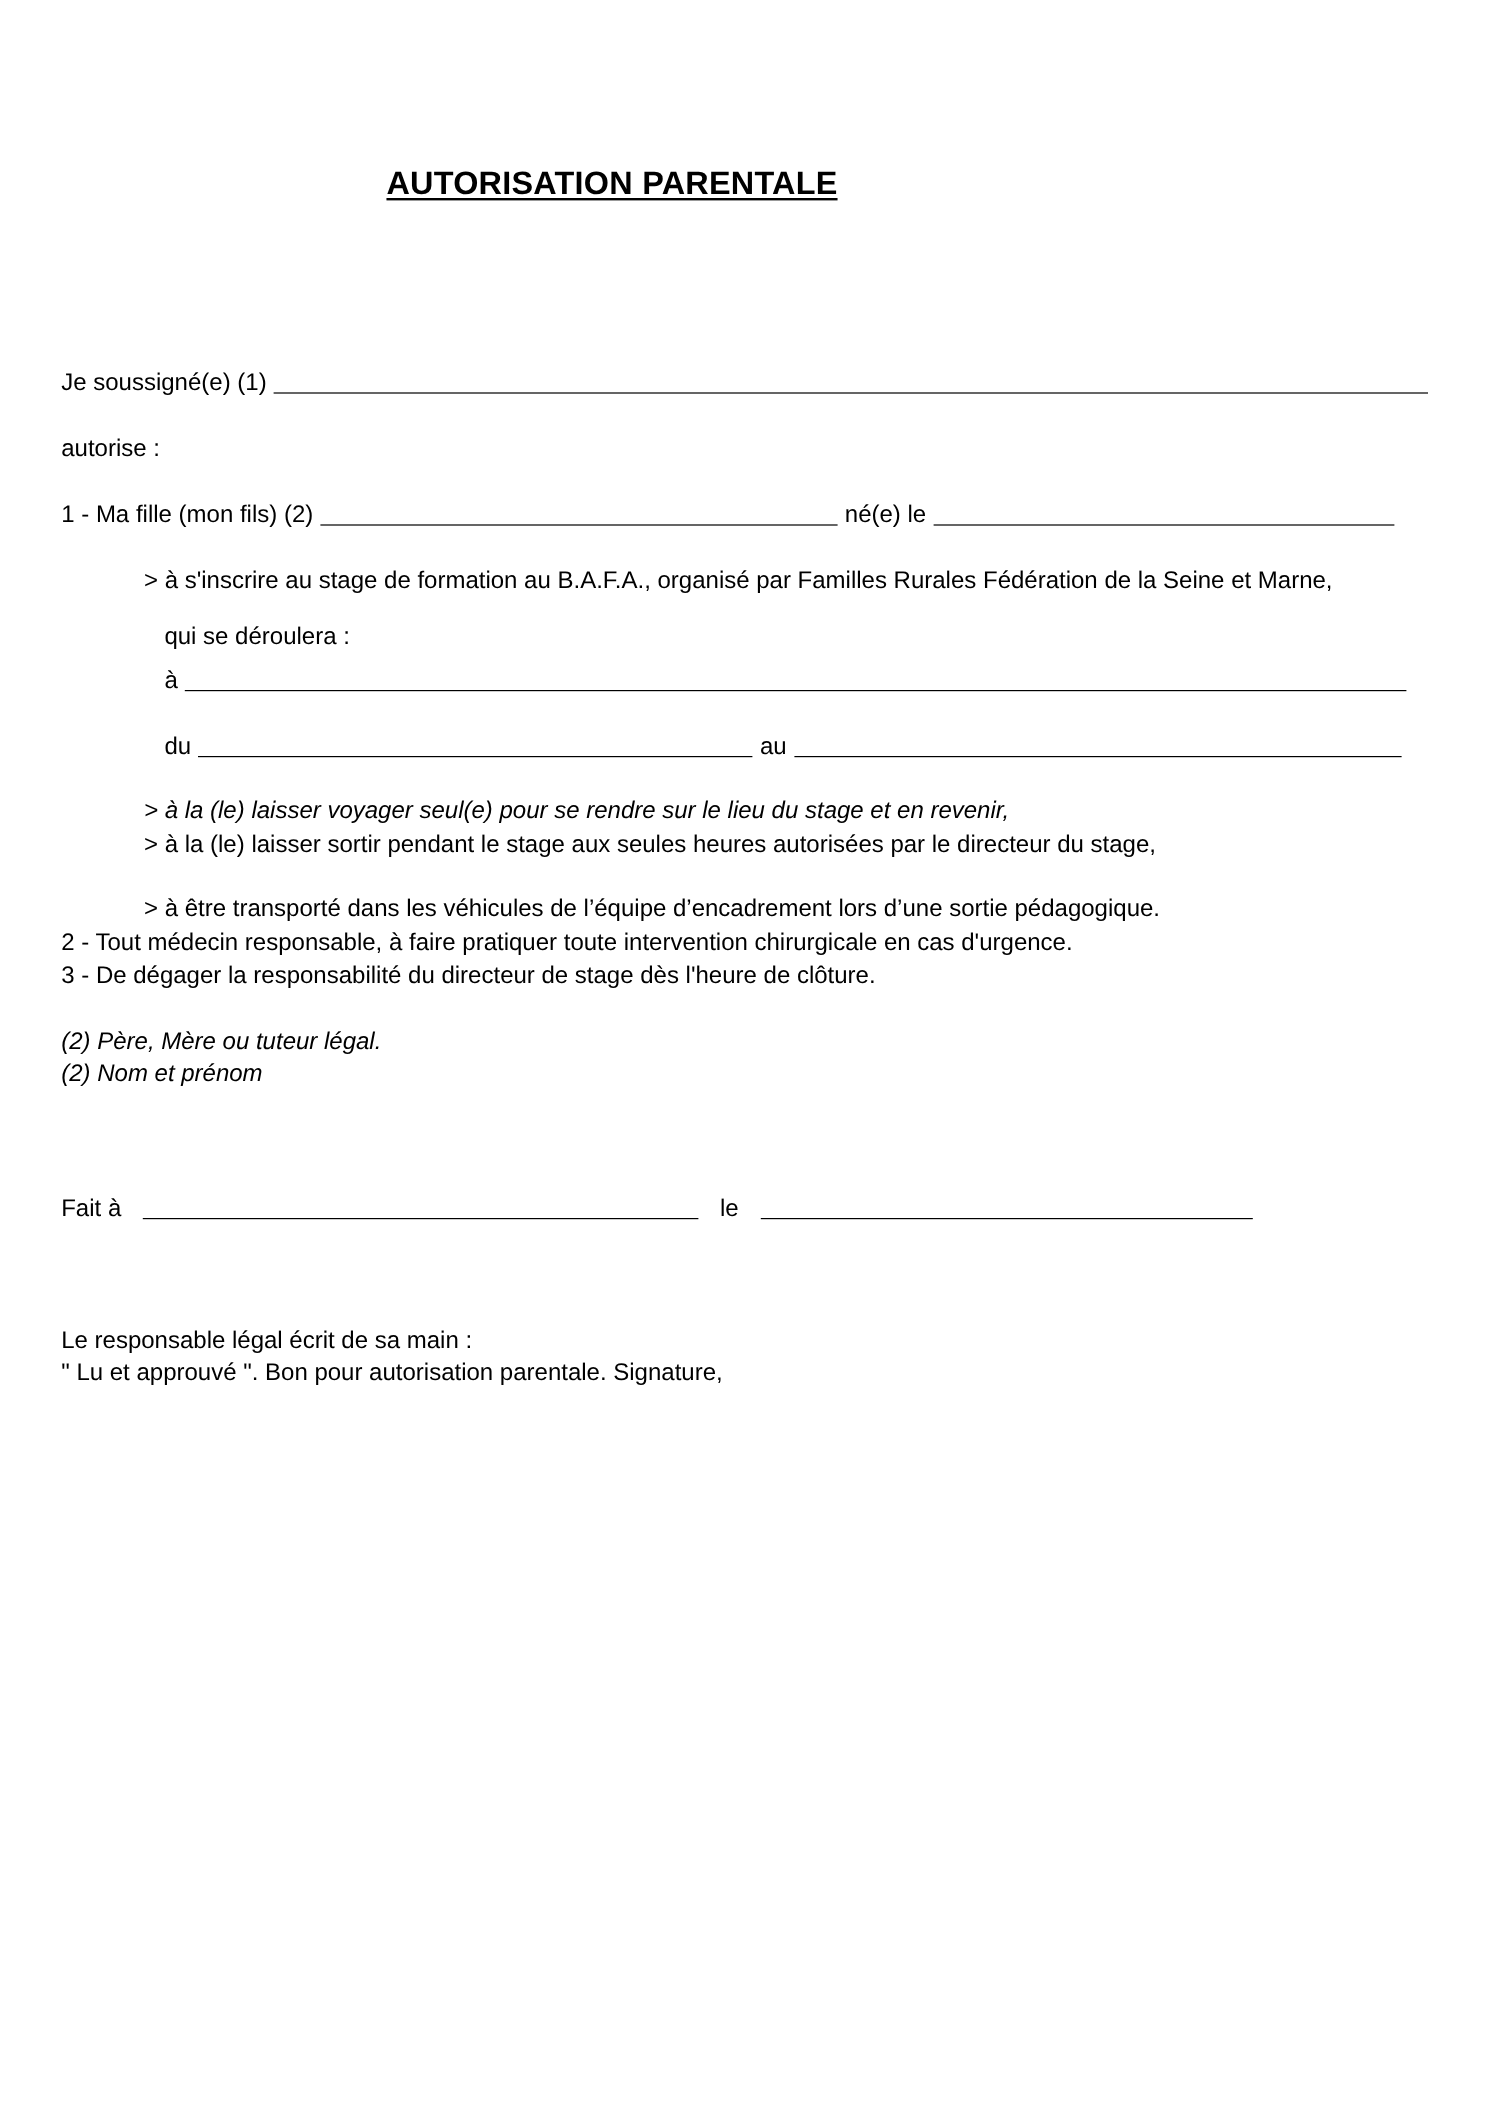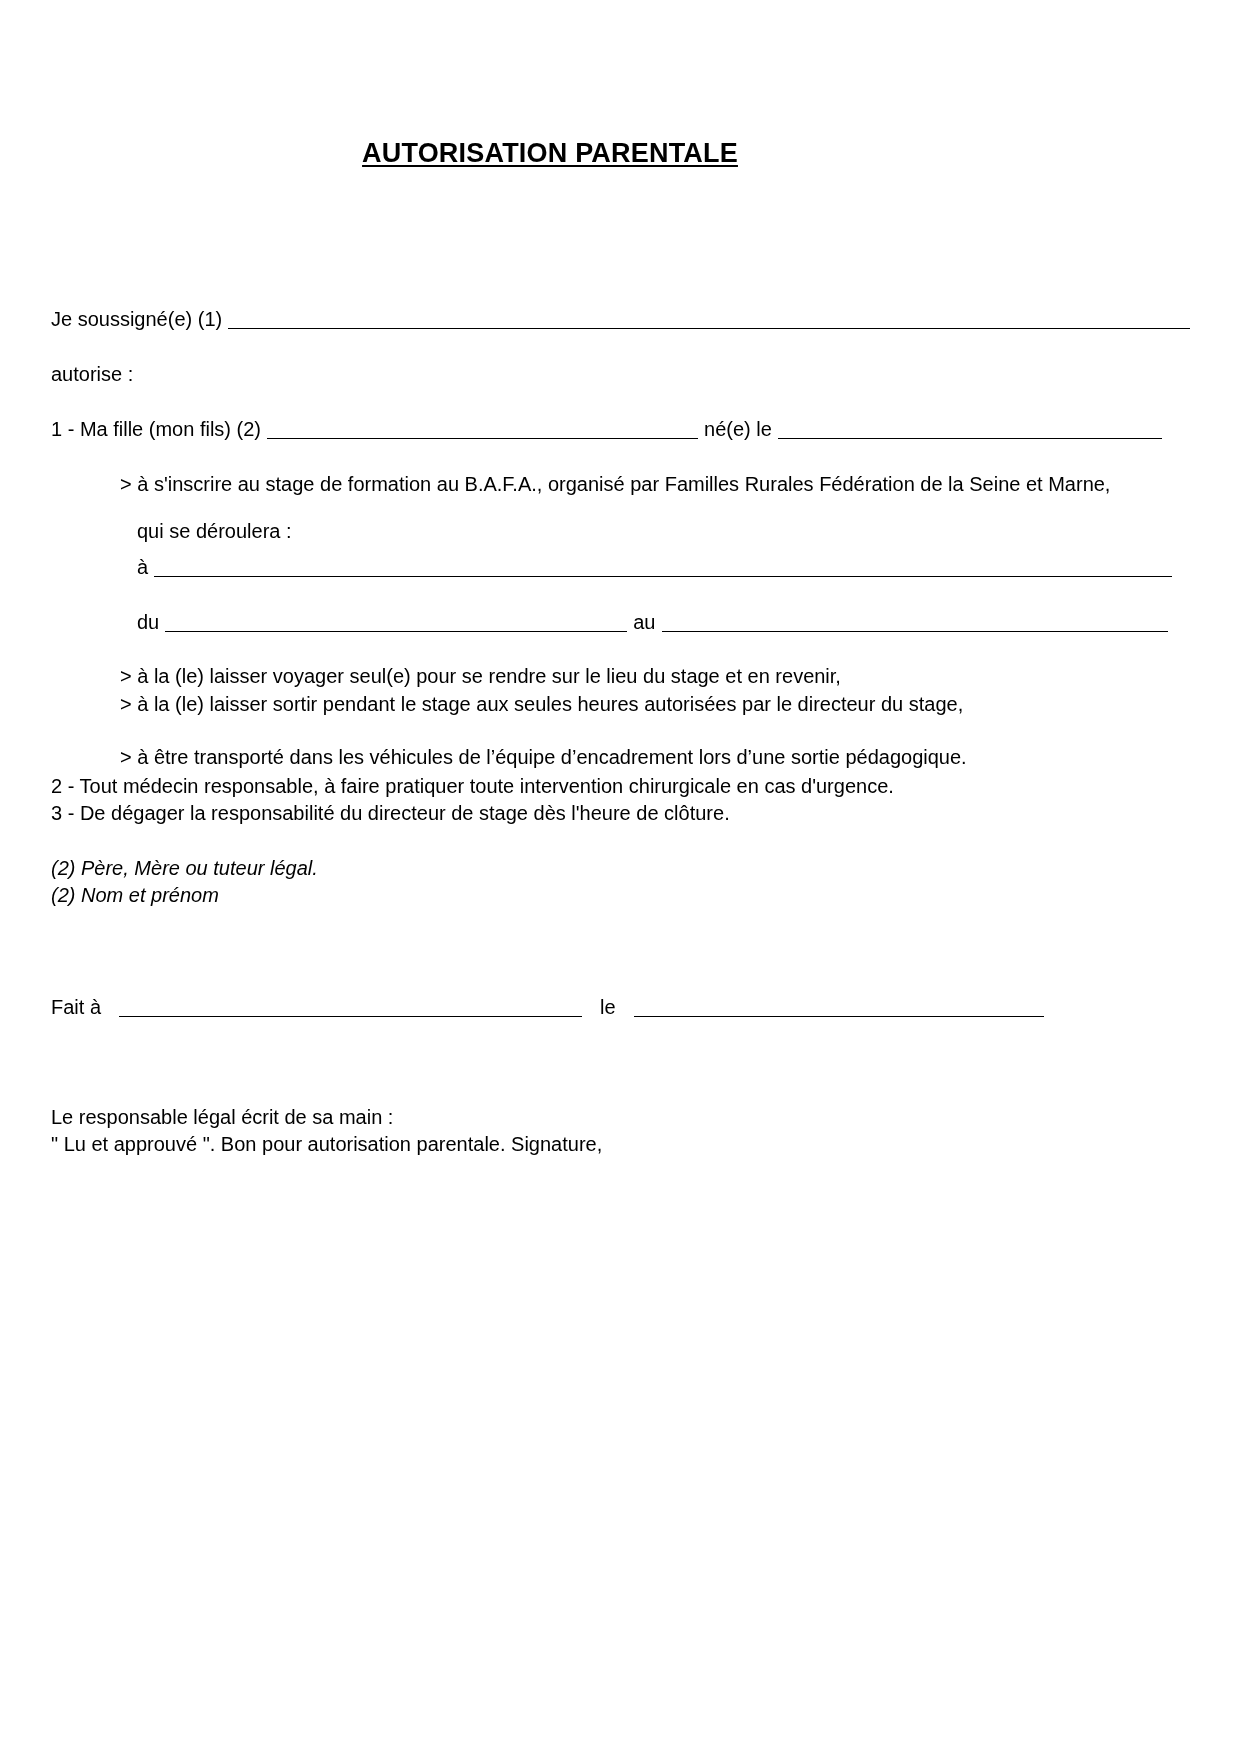--- a/index.html
+++ b/index.html
@@ -4,21 +4,21 @@
   <style>
     html, body { margin: 0; padding: 0; background: #ffffff; }
     body {
       width: 1241px; height: 1754px; position: relative; overflow: hidden;
       font-family: "Liberation Sans", "DejaVu Sans", sans-serif;
       color: #000000;
     }
     .title {
       position: absolute; left: 0; width: 1020px; top: 138px;
       text-align: center; font-size: 27px; font-weight: bold;
-      text-decoration: underline; text-underline-offset: 3px; letter-spacing: 0.2px; margin-left: 40px;
+      text-decoration: underline; text-underline-offset: 3px; letter-spacing: 0.2px;
     }
     .line {
       position: absolute; font-size: 20px; line-height: 27px; white-space: nowrap;
       display: flex; align-items: baseline;
     }
     .blank {
       display: inline-block; border-bottom: 1.6px solid #000; height: 18px;
       margin: 0 6px; transform: translateY(3px);
     }
     .italic { font-style: italic; }
@@ -59,21 +59,21 @@
     <span class="blank" style="width:1018px;"></span>
   </div>
 
   <div class="line" style="left:137px; top:609px;">
     <span class="t">du</span>
     <span class="blank" style="width:462px;"></span>
     <span class="t">au</span>
     <span class="blank" style="width:506px;"></span>
   </div>
 
-  <div class="line" style="left:120px; top:663px;">
+  <div class="line" style="left:120px; top:663px;font-style:italic;">
     <span class="t">&gt; à la (le) laisser voyager seul(e) pour se rendre sur le lieu du stage et en revenir,</span>
   </div>
   <div class="line" style="left:120px; top:691px;">
     <span class="t">&gt; à la (le) laisser sortir pendant le stage aux seules heures autorisées par le directeur du stage,</span>
   </div>
   <div class="line" style="left:120px; top:744px;">
     <span class="t">&gt; à être transporté dans les véhicules de l’équipe d’encadrement lors d’une sortie pédagogique.</span>
   </div>
 
   <div class="line" style="left:51px; top:773px;">

